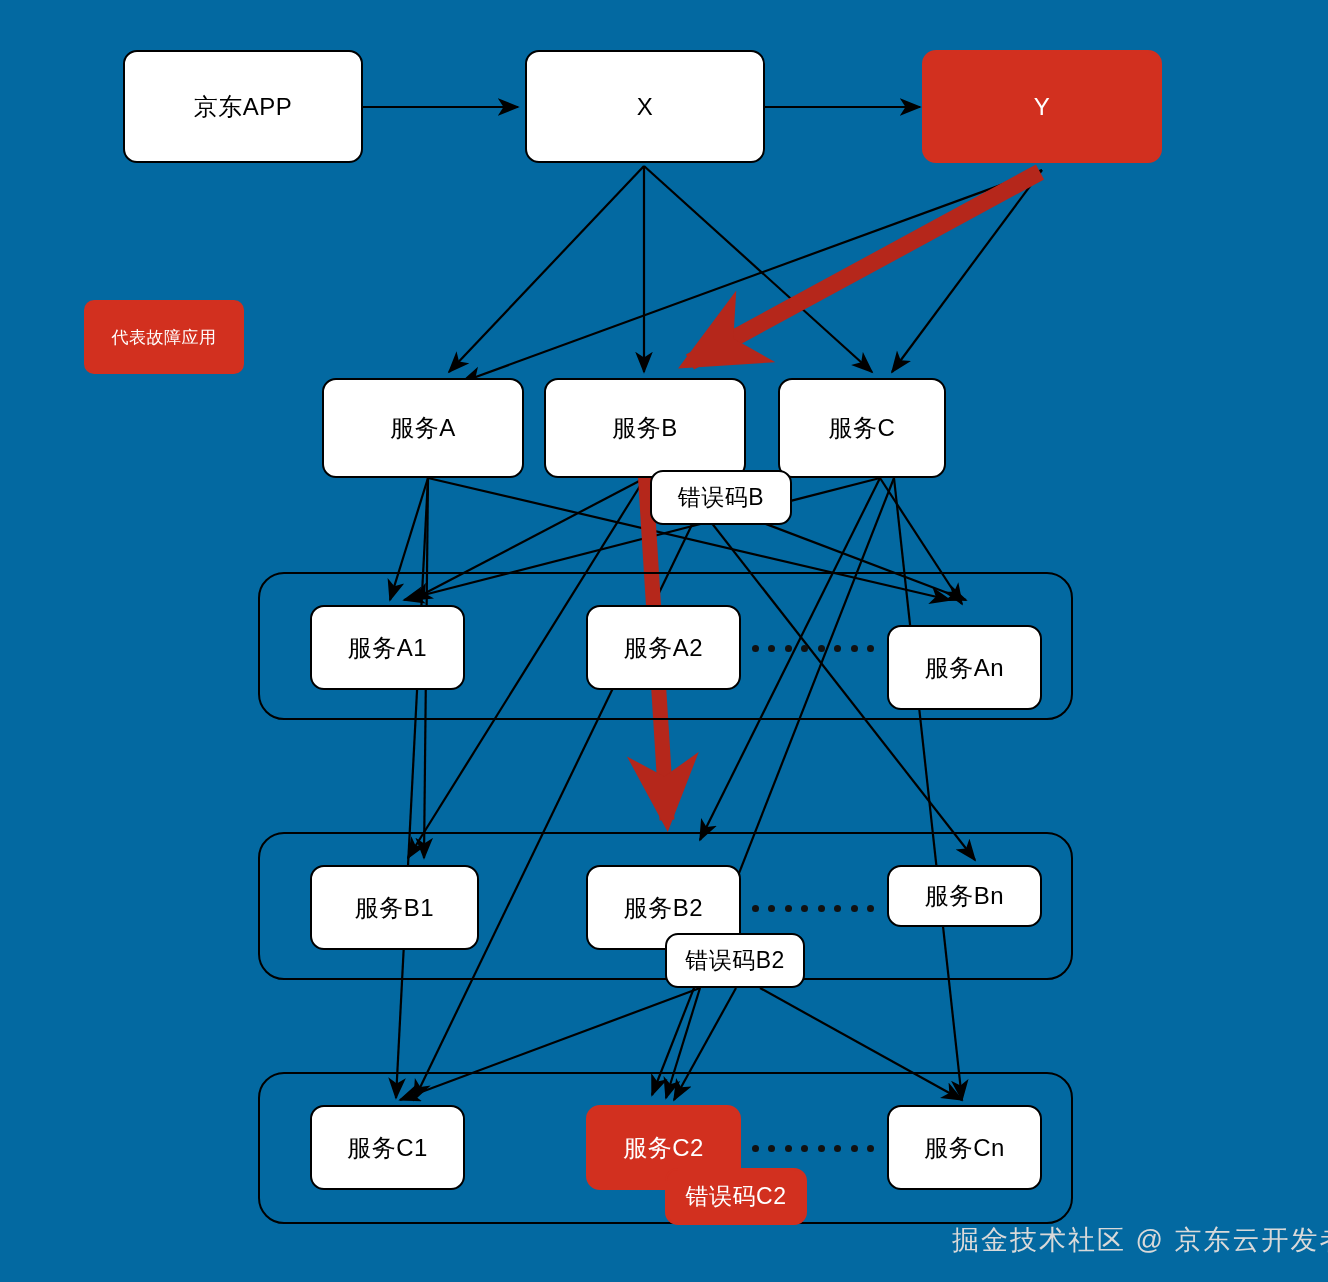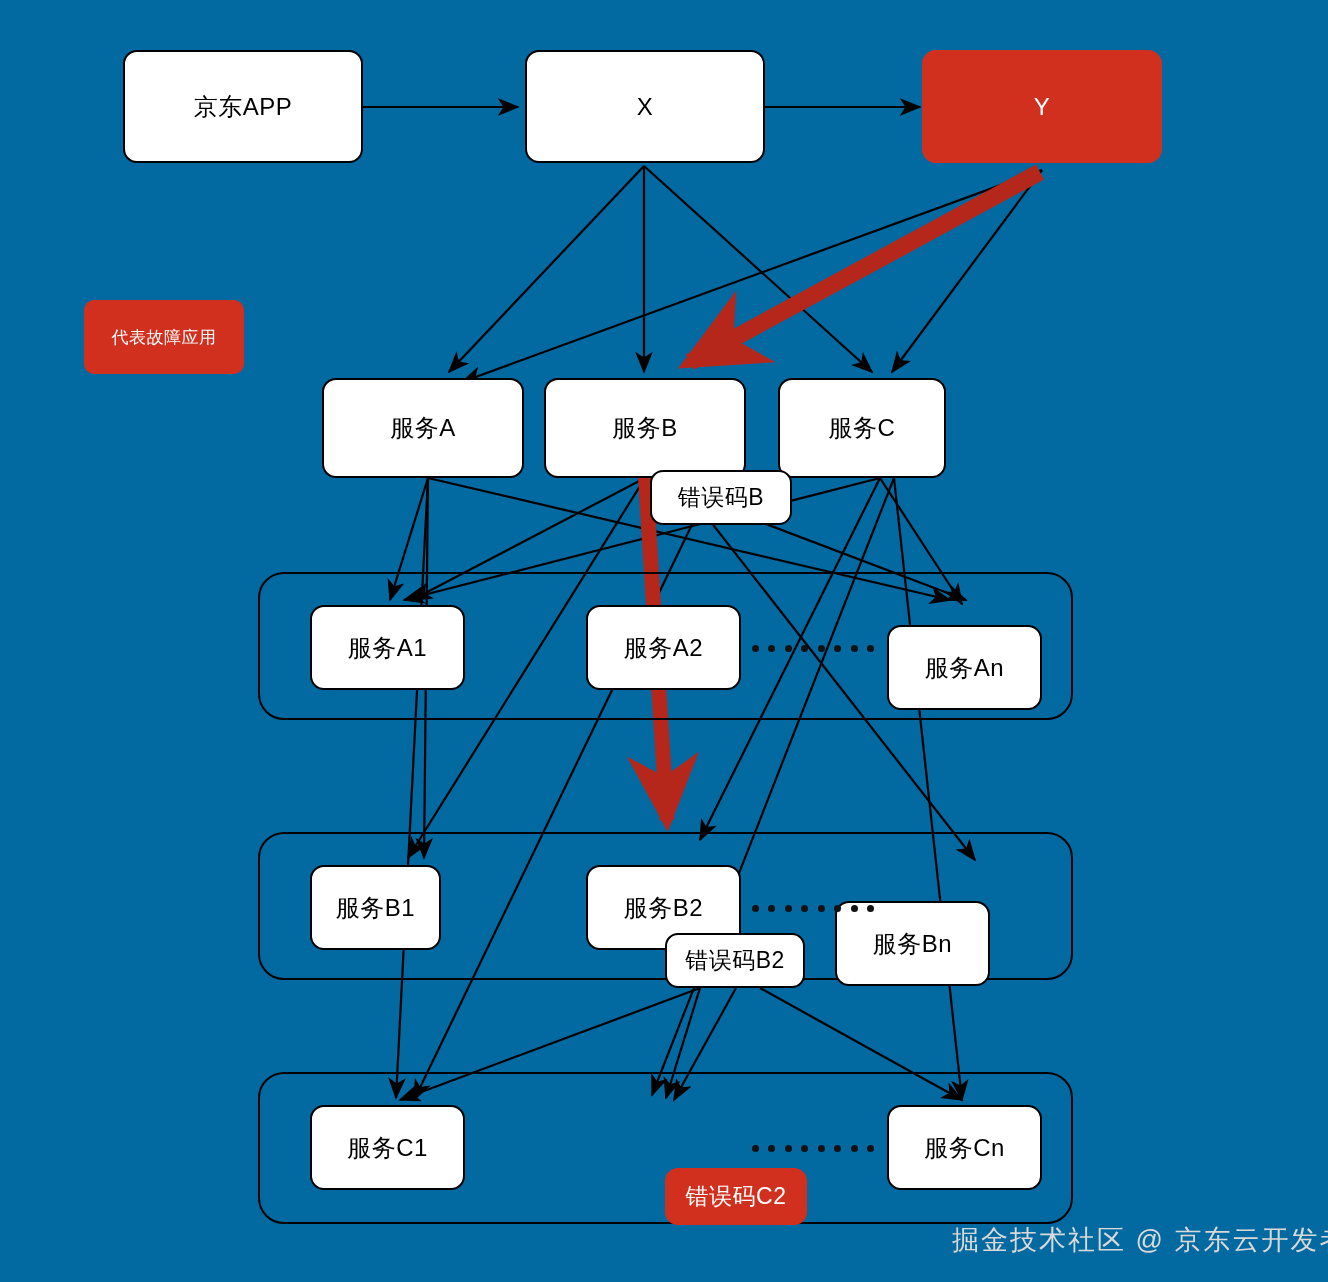--- a/index.html
+++ b/index.html
@@ -166,27 +166,27 @@
       <i></i>
       <i></i>
       <i></i>
       <i></i>
       <i></i>
       <i></i>
     </div>
 
   <div class="node group" style="left:258px;top:832px;width:815px;height:148px;"></div>
 
-  <div class="node" style="left:310px;top:865px;width:131px;height:85px;">
+  <div class="node" style="left:310px;top:865px;width:169px;height:85px;">
     <span>服务B1</span>
   </div>
   <div class="node" style="left:586px;top:865px;width:155px;height:85px;">
     <span>服务B2</span>
   </div>
-  <div class="node" style="left:835px;top:865px;width:155px;height:85px;margin-top:36px;">
+  <div class="node" style="left:887px;top:865px;width:155px;height:62px;">
     <span>服务Bn</span>
   </div>
   <div class="dots" style="left:752px;top:904px;width:122px;height:8px;">
       <i></i>
       <i></i>
       <i></i>
       <i></i>
       <i></i>
       <i></i>
       <i></i>
@@ -195,20 +195,23 @@
 
   <div class="node err" style="left:665px;top:933px;width:140px;height:55px;">
     <span>错误码B2</span>
   </div>
 
   <div class="node group" style="left:258px;top:1072px;width:815px;height:152px;"></div>
 
   <div class="node" style="left:310px;top:1105px;width:155px;height:85px;">
     <span>服务C1</span>
   </div>
+  <div class="node fault" style="left:586px;top:1105px;width:155px;height:85px;">
+    <span>服务C2</span>
+  </div>
   <div class="node" style="left:887px;top:1105px;width:155px;height:85px;">
     <span>服务Cn</span>
   </div>
   <div class="dots" style="left:752px;top:1144px;width:122px;height:8px;">
       <i></i>
       <i></i>
       <i></i>
       <i></i>
       <i></i>
       <i></i>

